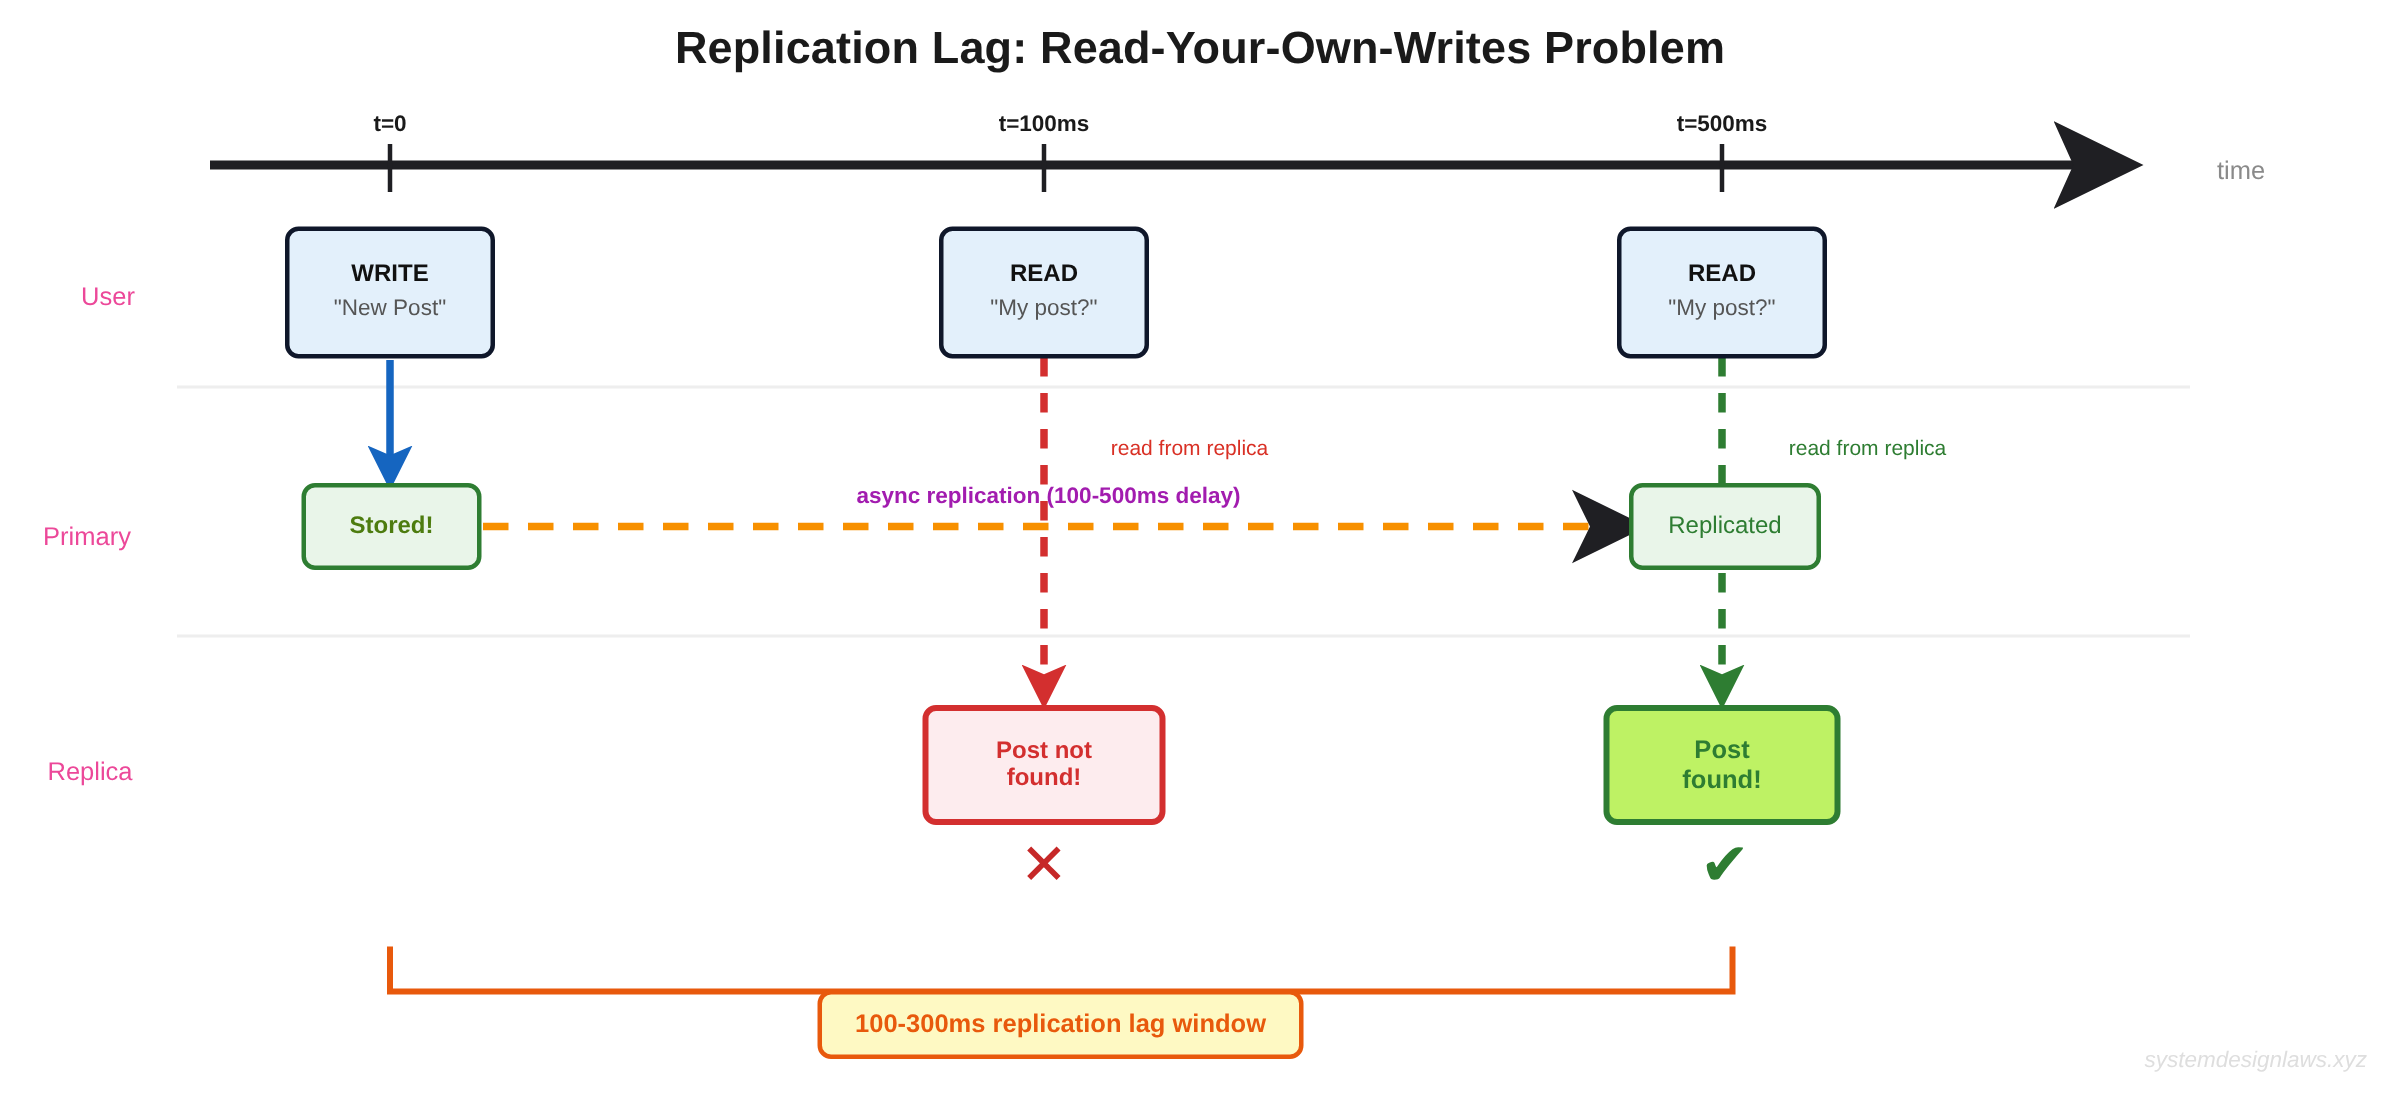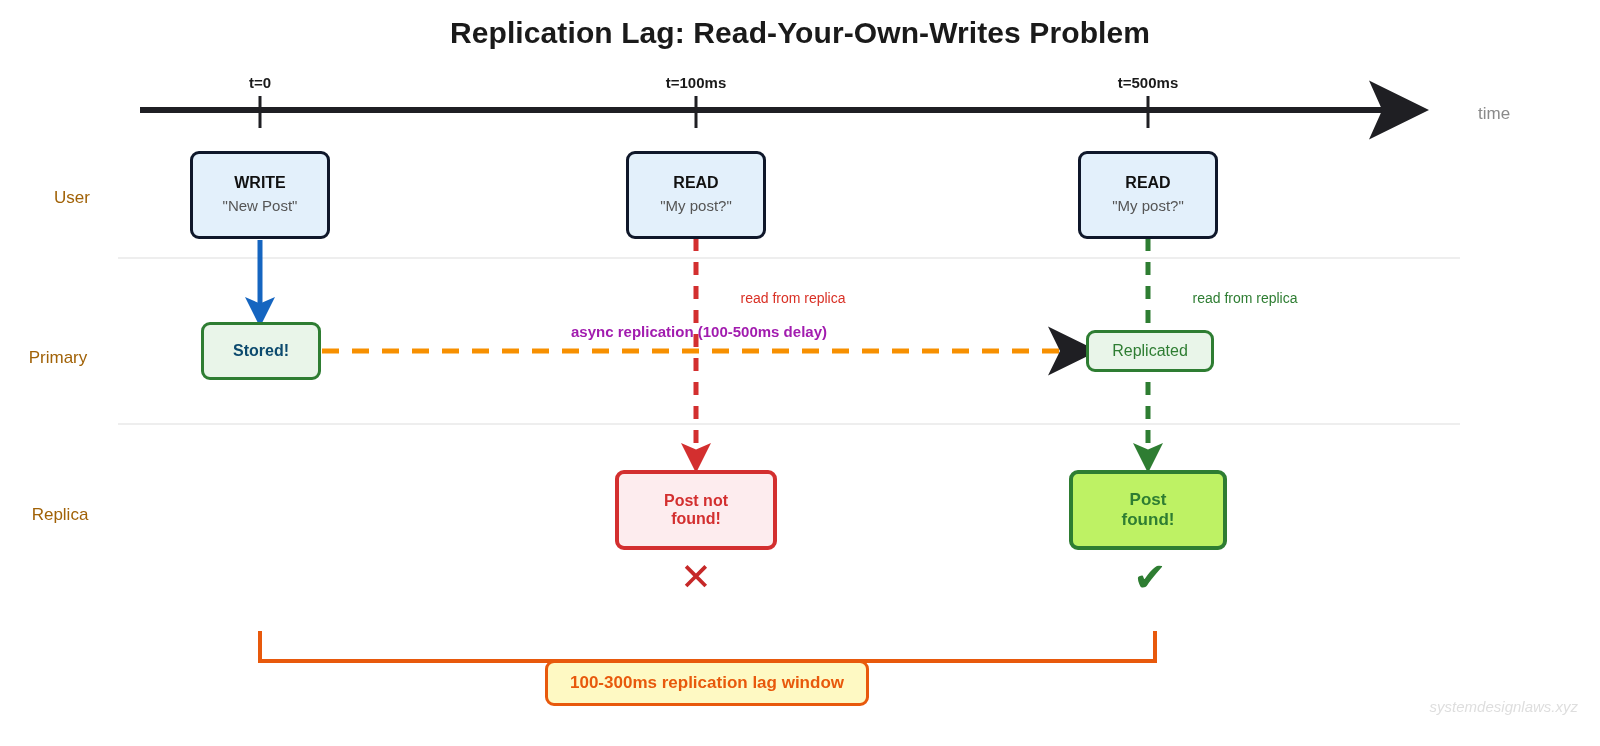--- a/index.html
+++ b/index.html
@@ -8,35 +8,35 @@
   .stage{position:absolute;inset:0;}
   svg.layer{position:absolute;left:0;top:0;width:1600px;height:746px;}
 
   .title{position:absolute;left:0;top:16px;width:1600px;text-align:center;
          font-size:30px;font-weight:bold;color:#1a1a1a;letter-spacing:.1px;}
 
   .tick-label{position:absolute;font-size:15px;font-weight:bold;color:#1a1a1a;
               text-align:center;transform:translateX(-50%);white-space:nowrap;}
   .time-label{position:absolute;font-size:17px;color:#8a8a8a;left:1478px;top:104px;}
 
-  .row-label{position:absolute;font-size:17px;color:#a16207;
+  .row-label{position:absolute;font-size:17px;color:#ec4899;
              transform:translate(-50%,-50%);white-space:nowrap;}
 
   .node{position:absolute;transform:translate(-50%,-50%);
         display:flex;flex-direction:column;align-items:center;justify-content:center;
         box-sizing:border-box;border-radius:9px;text-align:center;}
   .node .l1{font-size:16px;font-weight:bold;line-height:1.15;}
   .node .l2{font-size:15px;line-height:1.25;margin-top:4px;}
 
   .n-user{background:#e3f0fb;border:3px solid #0f172a;width:140px;height:88px;}
   .n-user .l1{color:#111;}
   .n-user .l2{color:#555;}
 
   .n-pri{background:#e9f5e9;border:3px solid #2e7d32;}
-  .n-pri .l1{color:#0c4a6e;}
+  .n-pri .l1{color:#4d7c0f;}
   .n-pri .l1.reg{font-weight:normal;color:#2e7d32;font-size:16px;}
 
   .n-bad{background:#fdecee;border:4px solid #d32f2f;width:162px;height:80px;}
   .n-bad .l1{color:#d32f2f;font-size:16px;}
 
   .n-good{background:#bef264;border:4px solid #2e7d32;width:158px;height:80px;}
   .n-good .l1{color:#2e7d32;font-size:17px;}
 
   .edge-label{position:absolute;font-size:14px;white-space:nowrap;
               transform:translate(-50%,-50%);}
@@ -121,21 +121,21 @@
 
   <div class="node n-user" style="left:1148px;top:195px">
     <span class="l1">READ</span>
     <span class="l2">"My post?"</span>
   </div>
 
   <div class="node n-pri" style="left:261px;top:351px;width:120px;height:58px">
     <span class="l1">Stored!</span>
   </div>
 
-  <div class="node n-pri" style="left:1150px;top:351px;width:128px;height:42px">
+  <div class="node n-pri" style="left:1150px;top:351px;width:128px;height:58px">
     <span class="l1 reg">Replicated</span>
   </div>
 
   <div class="node n-bad" style="left:696px;top:510px">
     <span class="l1">Post not</span>
     <span class="l1">found!</span>
   </div>
 
   <div class="node n-good" style="left:1148px;top:510px">
     <span class="l1">Post</span>

